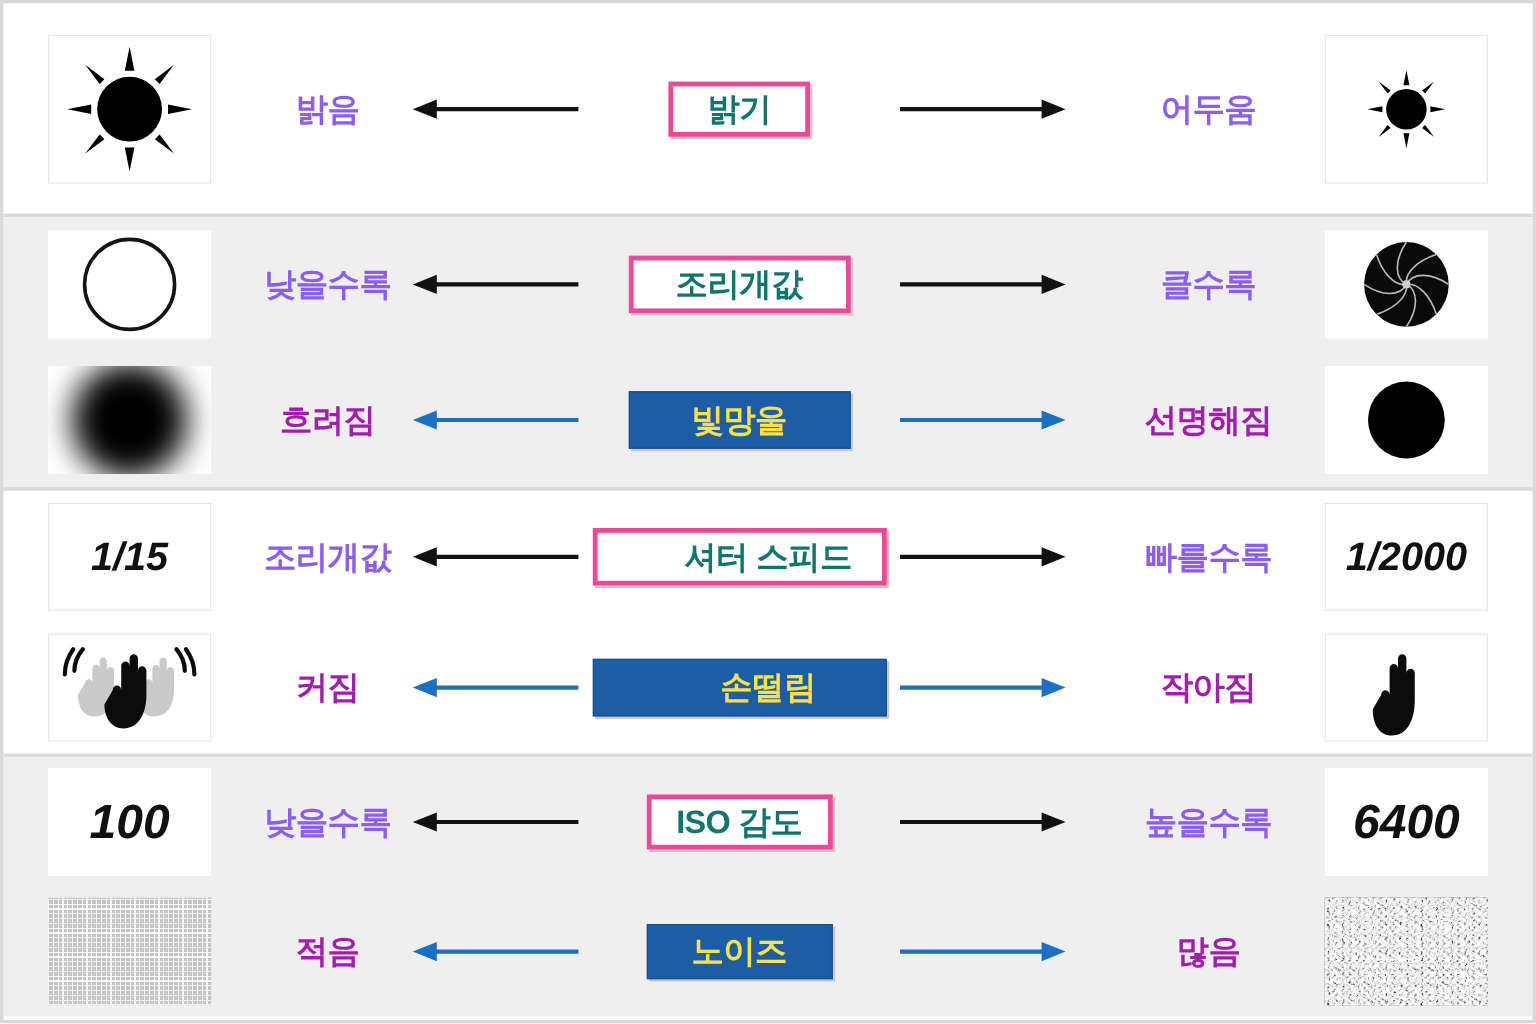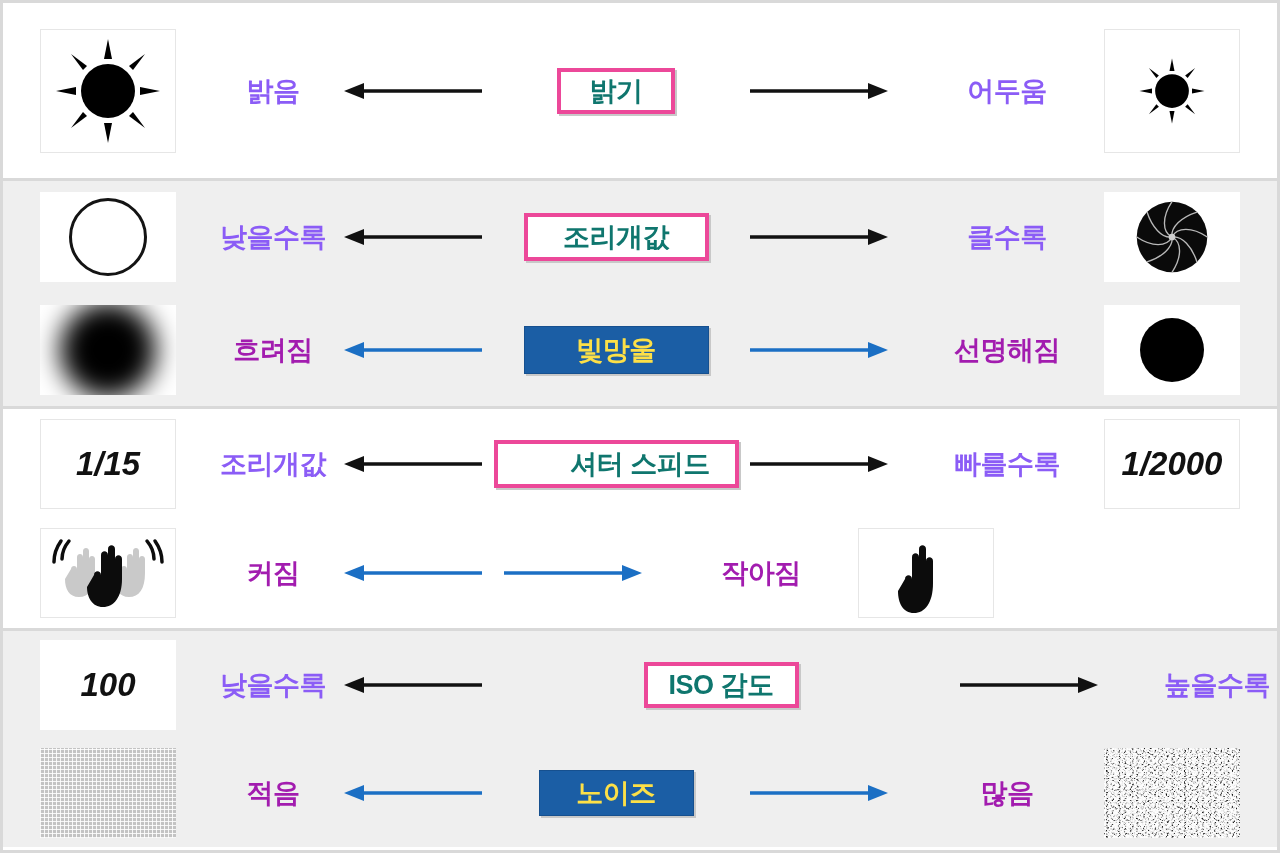--- a/index.html
+++ b/index.html
@@ -151,21 +151,21 @@
   .thumb.bordered { border: 1px solid #e6e6e6; }
 
   .numtext {
     font-family: "Liberation Sans", "DejaVu Sans", sans-serif;
     font-style: italic;
     font-weight: bold;
     font-size: 33px;
     color: #111111;
     letter-spacing: 0px;
   }
-  .numtext.big { font-size: 33px; }
+  .numtext.big { font-size: 40px; }
   .blur-blob {
     width: 96px; height: 96px;
     border-radius: 50%;
     background: #000000;
     filter: blur(13px);
   }
   .solid-blob {
     width: 64px; height: 64px;
     border-radius: 50%;
     background: #000000;
@@ -436,20 +436,23 @@
         <span class="side-label blue">커짐</span>
       </div>
 
       <div class="cell-arrow">
         <svg class="arrow-svg" width="146" height="24" viewBox="0 0 146 24">
           <line x1="142" y1="12" x2="22" y2="12" stroke="#1b6fc4" stroke-width="3.5"></line>
           <polygon points="4,12 24,4 24,20" fill="#1b6fc4"></polygon>
         </svg>
       </div>
 
+      <div class="cell-center">
+        <div class="chip filled chip-w3">손떨림</div>
+      </div>
 
       <div class="cell-arrow">
         <svg class="arrow-svg" width="146" height="24" viewBox="0 0 146 24">
           <line x1="4" y1="12" x2="124" y2="12" stroke="#1b6fc4" stroke-width="3.5"></line>
           <polygon points="142,12 122,4 122,20" fill="#1b6fc4"></polygon>
         </svg>
       </div>
 
       <div class="cell-label-right">
         <span class="side-label blue">작아짐</span>
@@ -496,20 +499,25 @@
         <svg class="arrow-svg" width="146" height="24" viewBox="0 0 146 24">
           <line x1="4" y1="12" x2="124" y2="12" stroke="#111111" stroke-width="3.5"></line>
           <polygon points="142,12 122,4 122,20" fill="#111111"></polygon>
         </svg>
       </div>
 
       <div class="cell-label-right">
         <span class="side-label">높을수록</span>
       </div>
 
+      <div class="cell-thumb-right">
+        <div class="thumb half">
+          <span class="numtext big">6400</span>
+        </div>
+      </div>
     </div>
 
     <div class="srow">
       <div class="cell-thumb-left">
         <div class="noise-low"></div>
       </div>
 
       <div class="cell-label-left">
         <span class="side-label blue">적음</span>
       </div>

